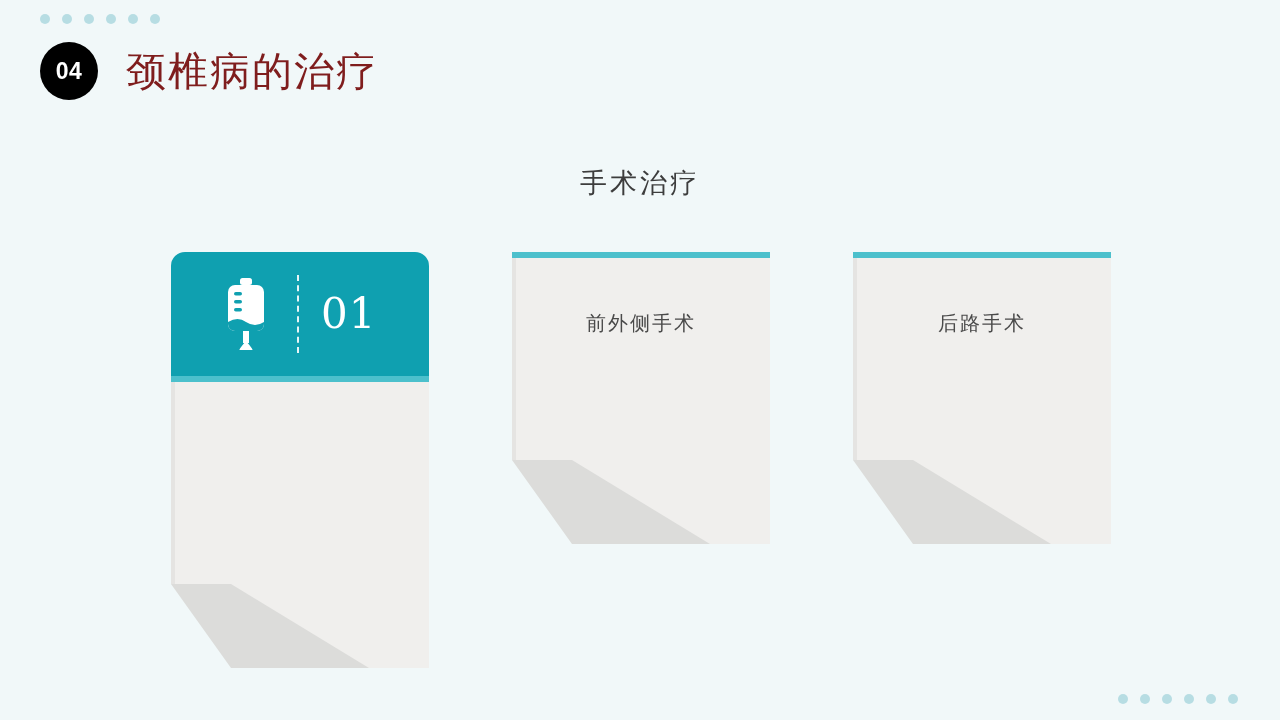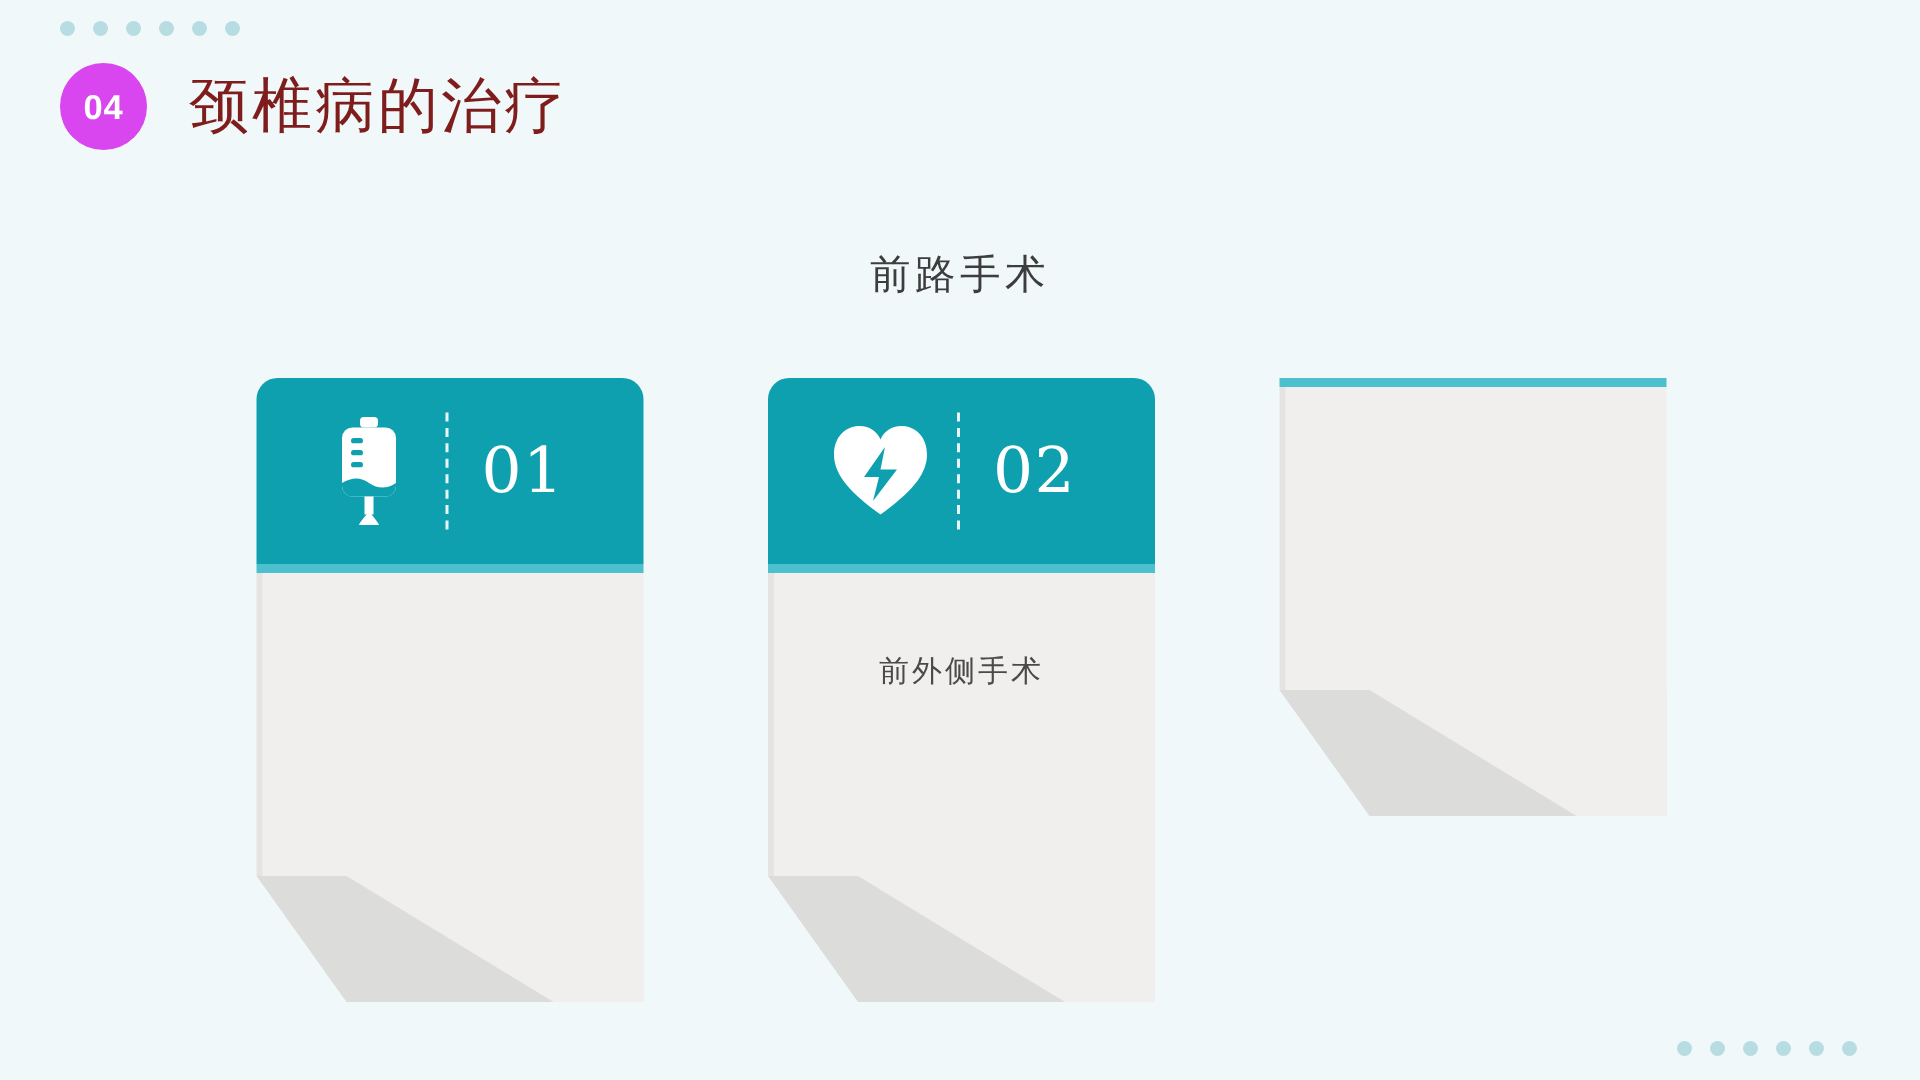--- a/index.html
+++ b/index.html
@@ -41,21 +41,21 @@
     position: absolute;
     left: 40px;
     top: 42px;
     display: flex;
     align-items: center;
   }
   .section-badge {
     width: 58px;
     height: 58px;
     border-radius: 50%;
-    background: #d946ef;
+    background: #000000;
     color: #ffffff;
     display: flex;
     align-items: center;
     justify-content: center;
     font-size: 23px;
     font-weight: bold;
     letter-spacing: 0.5px;
   }
   .section-title {
     margin-left: 28px;
@@ -191,21 +191,21 @@
   <span class="dot"></span>
   <span class="dot"></span>
   <span class="dot"></span>
 </div>
 
 <div class="header">
   <div class="section-badge">04</div>
   <div class="section-title">颈椎病的治疗</div>
 </div>
 
-<div class="subtitle">前路手术</div>
+<div class="subtitle">手术治疗</div>
 
 <div class="cards">
 
   <div class="card card-1">
     <div class="card-head">
       <div class="card-head-inner">
         <span class="card-icon">
           <svg width="56" height="72" viewBox="0 0 56 72">
             <rect x="22" y="0" width="12" height="7" rx="2.5" fill="#ffffff"></rect>
             <rect x="10" y="7" width="36" height="46" rx="7" fill="#ffffff"></rect>
@@ -226,47 +226,36 @@
       <div class="ribbon">
         <svg width="258" height="84" viewBox="0 0 258 84">
           <polygon points="0,0 258,0 258,84 60,84" fill="#dcdcda"></polygon>
           <polygon points="60,0 258,0 258,84 198,84" fill="#f0efed"></polygon>
         </svg>
       </div>
     </div>
   </div>
 
   <div class="card card-2">
-    <div class="card-head">
-      <div class="card-head-inner">
-        <span class="card-icon">
-          <svg width="66" height="64" viewBox="0 0 66 64">
-            <path d="M33 61 C12 46 2 34 2 21 C2 9 10 2 19 2 C26 2 31 6 33 11 C35 6 40 2 47 2 C56 2 64 9 64 21 C64 34 54 46 33 61 Z" fill="#ffffff"></path>
-            <polygon points="36,16 22,36 32,36 28,52 44,31 33,31" fill="#0fa0b0"></polygon>
-          </svg>
-        </span>
-        <span class="card-divider"></span>
-        <span class="card-num">02</span>
-      </div>
-    </div>
     <div class="card-head-foot"></div>
     <div class="card-body">
       <div class="card-label">前外侧手术</div>
       <div class="ribbon">
         <svg width="258" height="84" viewBox="0 0 258 84">
           <polygon points="0,0 258,0 258,84 60,84" fill="#dcdcda"></polygon>
           <polygon points="60,0 258,0 258,84 198,84" fill="#f0efed"></polygon>
         </svg>
       </div>
     </div>
   </div>
 
   <div class="card card-3">
     <div class="card-head-foot"></div>
     <div class="card-body">
+      <div class="card-label">后路手术</div>
       <div class="ribbon">
         <svg width="258" height="84" viewBox="0 0 258 84">
           <polygon points="0,0 258,0 258,84 60,84" fill="#dcdcda"></polygon>
           <polygon points="60,0 258,0 258,84 198,84" fill="#f0efed"></polygon>
         </svg>
       </div>
     </div>
   </div>
 
 </div>

